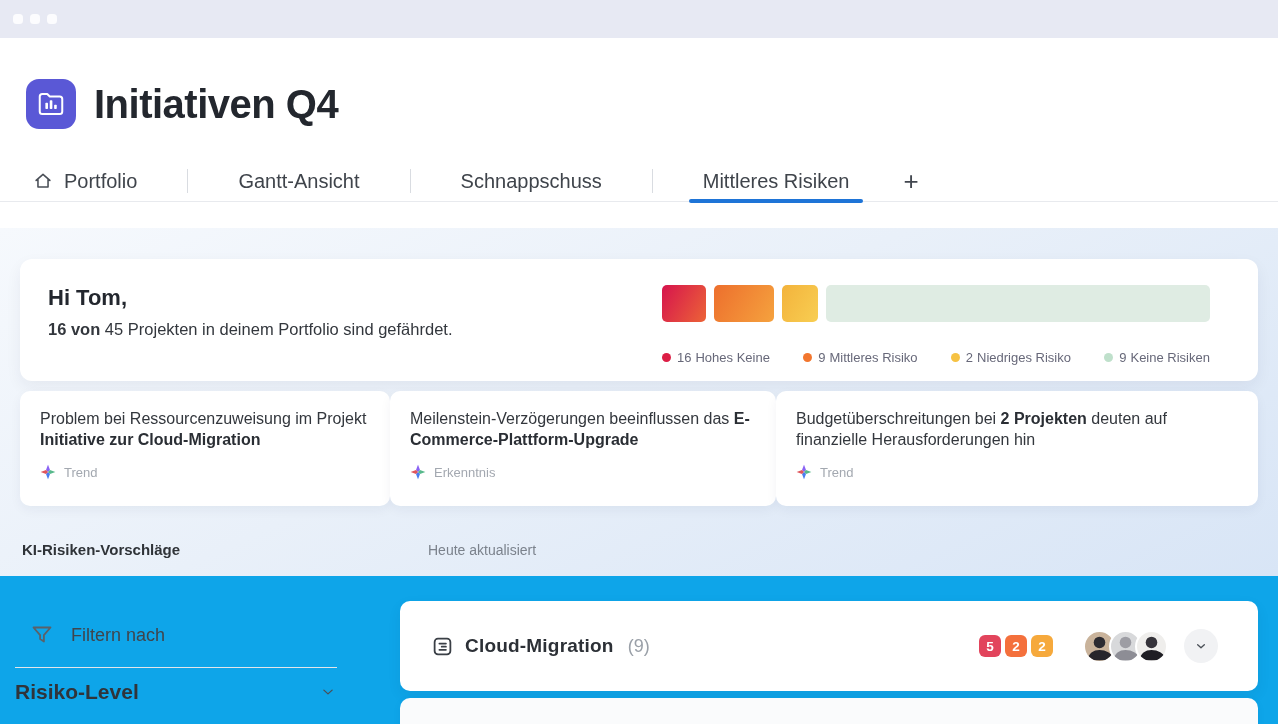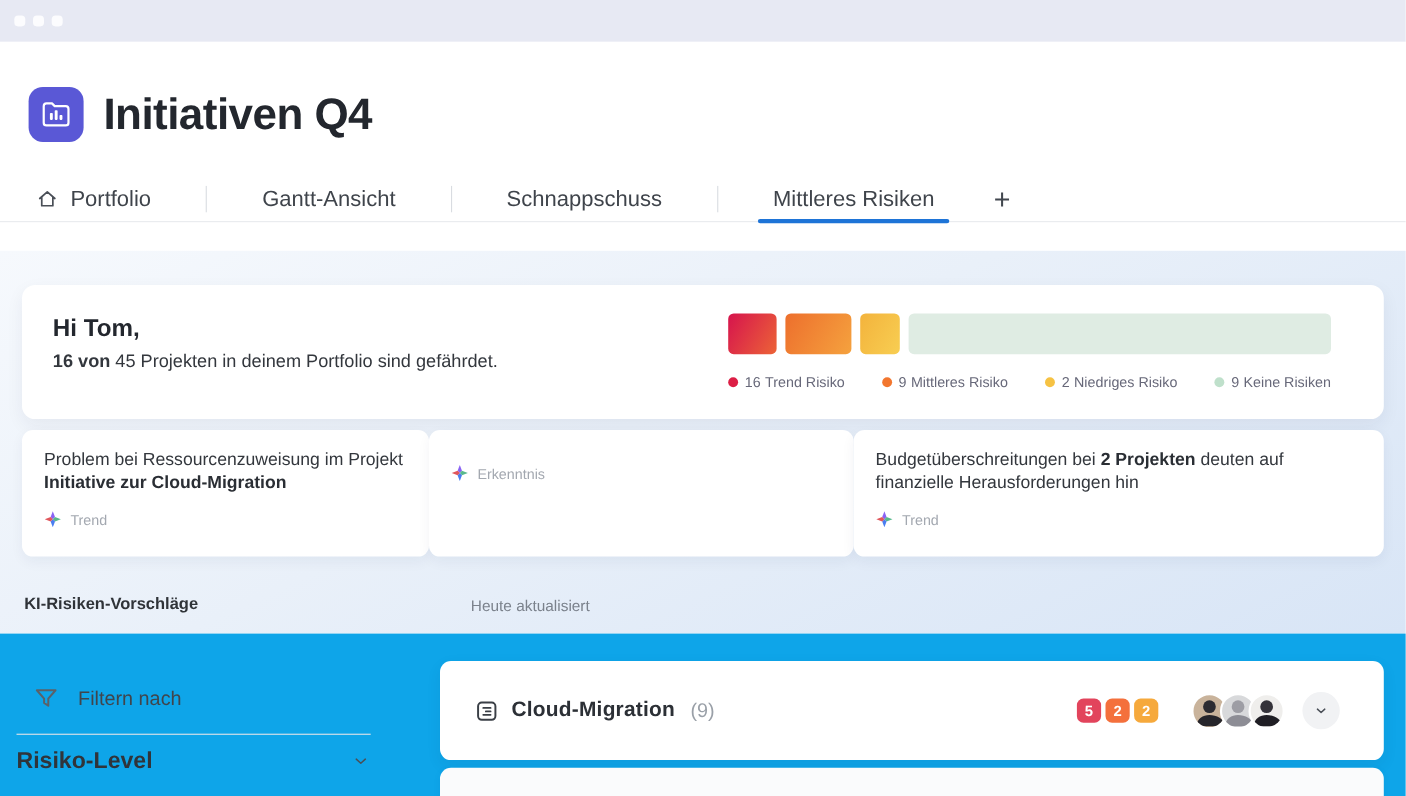--- a/index.html
+++ b/index.html
@@ -37,21 +37,21 @@
     display:flex; justify-content:space-between; padding:26px 48px 0 28px; }
   .greeting h2 { font-size:22px; font-weight:700; color:#23272e; margin-bottom:9px; }
   .greeting p { font-size:16.5px; color:#33373d; }
   .risk-overview { width:548px; flex:0 0 auto; }
   .risk-bar { display:flex; gap:8px; height:37px; }
   .seg { border-radius:5px; }
   .seg-high { width:44px; background:linear-gradient(120deg,#d6144d,#ec6337); }
   .seg-medium { width:60px; background:linear-gradient(120deg,#ed6f2d,#f5a23e); }
   .seg-low { width:36px; background:linear-gradient(120deg,#f3b33c,#f8ce52); }
   .seg-none { flex:1; background:#dfece3; }
-  .legend { display:flex; justify-content:space-between; margin-top:18px;
+  .legend { display:flex; justify-content:space-between; margin-top:28px;
     font-size:13px; color:#676879; }
   .leg { display:flex; align-items:center; gap:6px; white-space:nowrap; }
   .leg i { width:9px; height:9px; border-radius:50%; display:inline-block; }
   .dot-high { background:#dc1e45; }
   .dot-medium { background:#f2762e; }
   .dot-low { background:#f6c243; }
   .dot-none { background:#bfe0cb; }
 
   
   .insights { display:grid; grid-template-columns:370px 386px 1fr; gap:0; margin-top:10px; }
@@ -163,21 +163,21 @@
         <div class="risk-bar">
           <div class="seg seg-high"></div>
           <div class="seg seg-medium"></div>
           <div class="seg seg-low"></div>
           <div class="seg seg-none"></div>
         </div>
         <div class="legend">
           <span class="leg">
             <i class="dot-high"></i>
             <span>16</span>
-            <span style="margin-left:-2px">Trend Risiko</span>
+            <span style="margin-left:-2px">Hohes Keine</span>
           </span>
           <span class="leg">
             <i class="dot-medium"></i>
             <span>9</span>
             <span style="margin-left:-2px">Mittleres Risiko</span>
           </span>
           <span class="leg">
             <i class="dot-low"></i>
             <span>2</span>
             <span style="margin-left:-2px">Niedriges Risiko</span>
@@ -202,20 +202,21 @@
               <polygon points="23,12 15,15 12,12 15,9" fill="#58b98c"></polygon>
               <polygon points="12,23 9,15 12,12 15,15" fill="#4a7df0"></polygon>
               <polygon points="1,12 9,9 12,12 9,15" fill="#e0565c"></polygon>
             </svg>
           </span>
           <span>Trend</span>
         </div>
       </div>
 
       <div class="insight-card">
+        <div class="insight-text"><span>Meilenstein-Verzögerungen beeinflussen das </span><b>E-Commerce-Plattform-Upgrade</b><span></span></div>
         <div class="insight-tag">
           <span style="display:flex">
             <svg width="16" height="16" viewBox="0 0 24 24">
               <polygon points="12,1 15,9 12,12 9,9" fill="#8a63f4"></polygon>
               <polygon points="23,12 15,15 12,12 15,9" fill="#58b98c"></polygon>
               <polygon points="12,23 9,15 12,12 15,15" fill="#4a7df0"></polygon>
               <polygon points="1,12 9,9 12,12 9,15" fill="#e0565c"></polygon>
             </svg>
           </span>
           <span>Erkenntnis</span>

